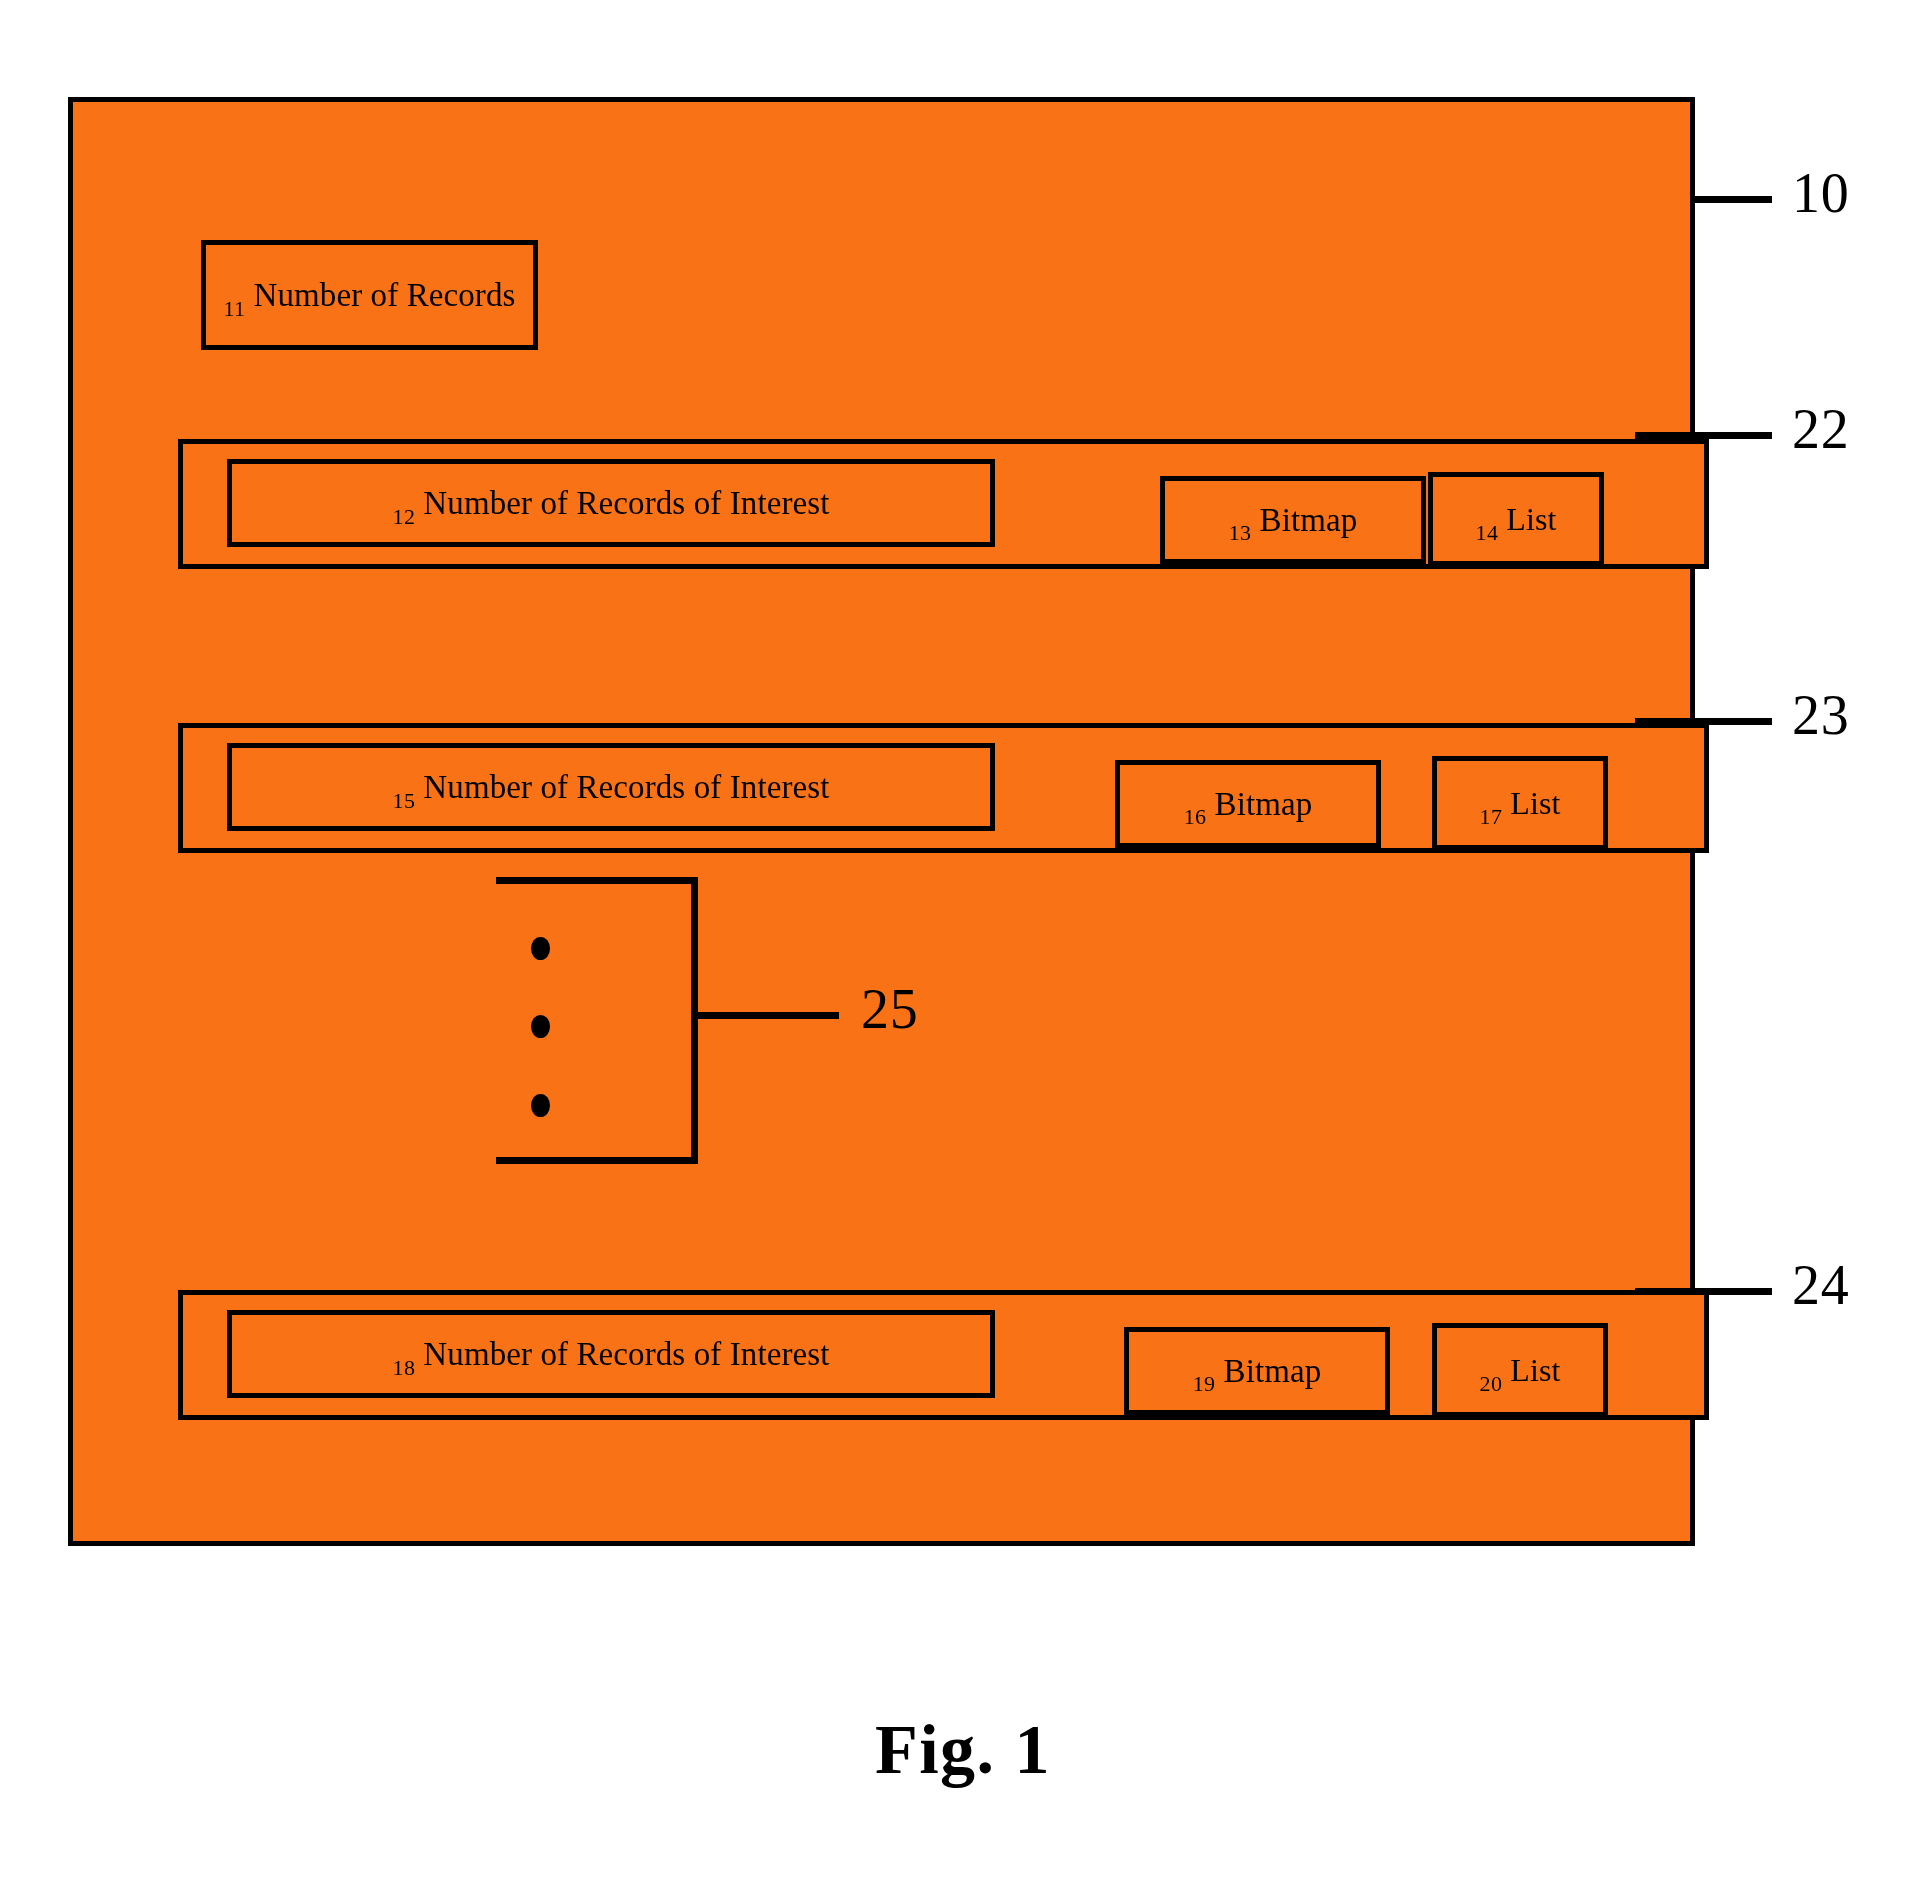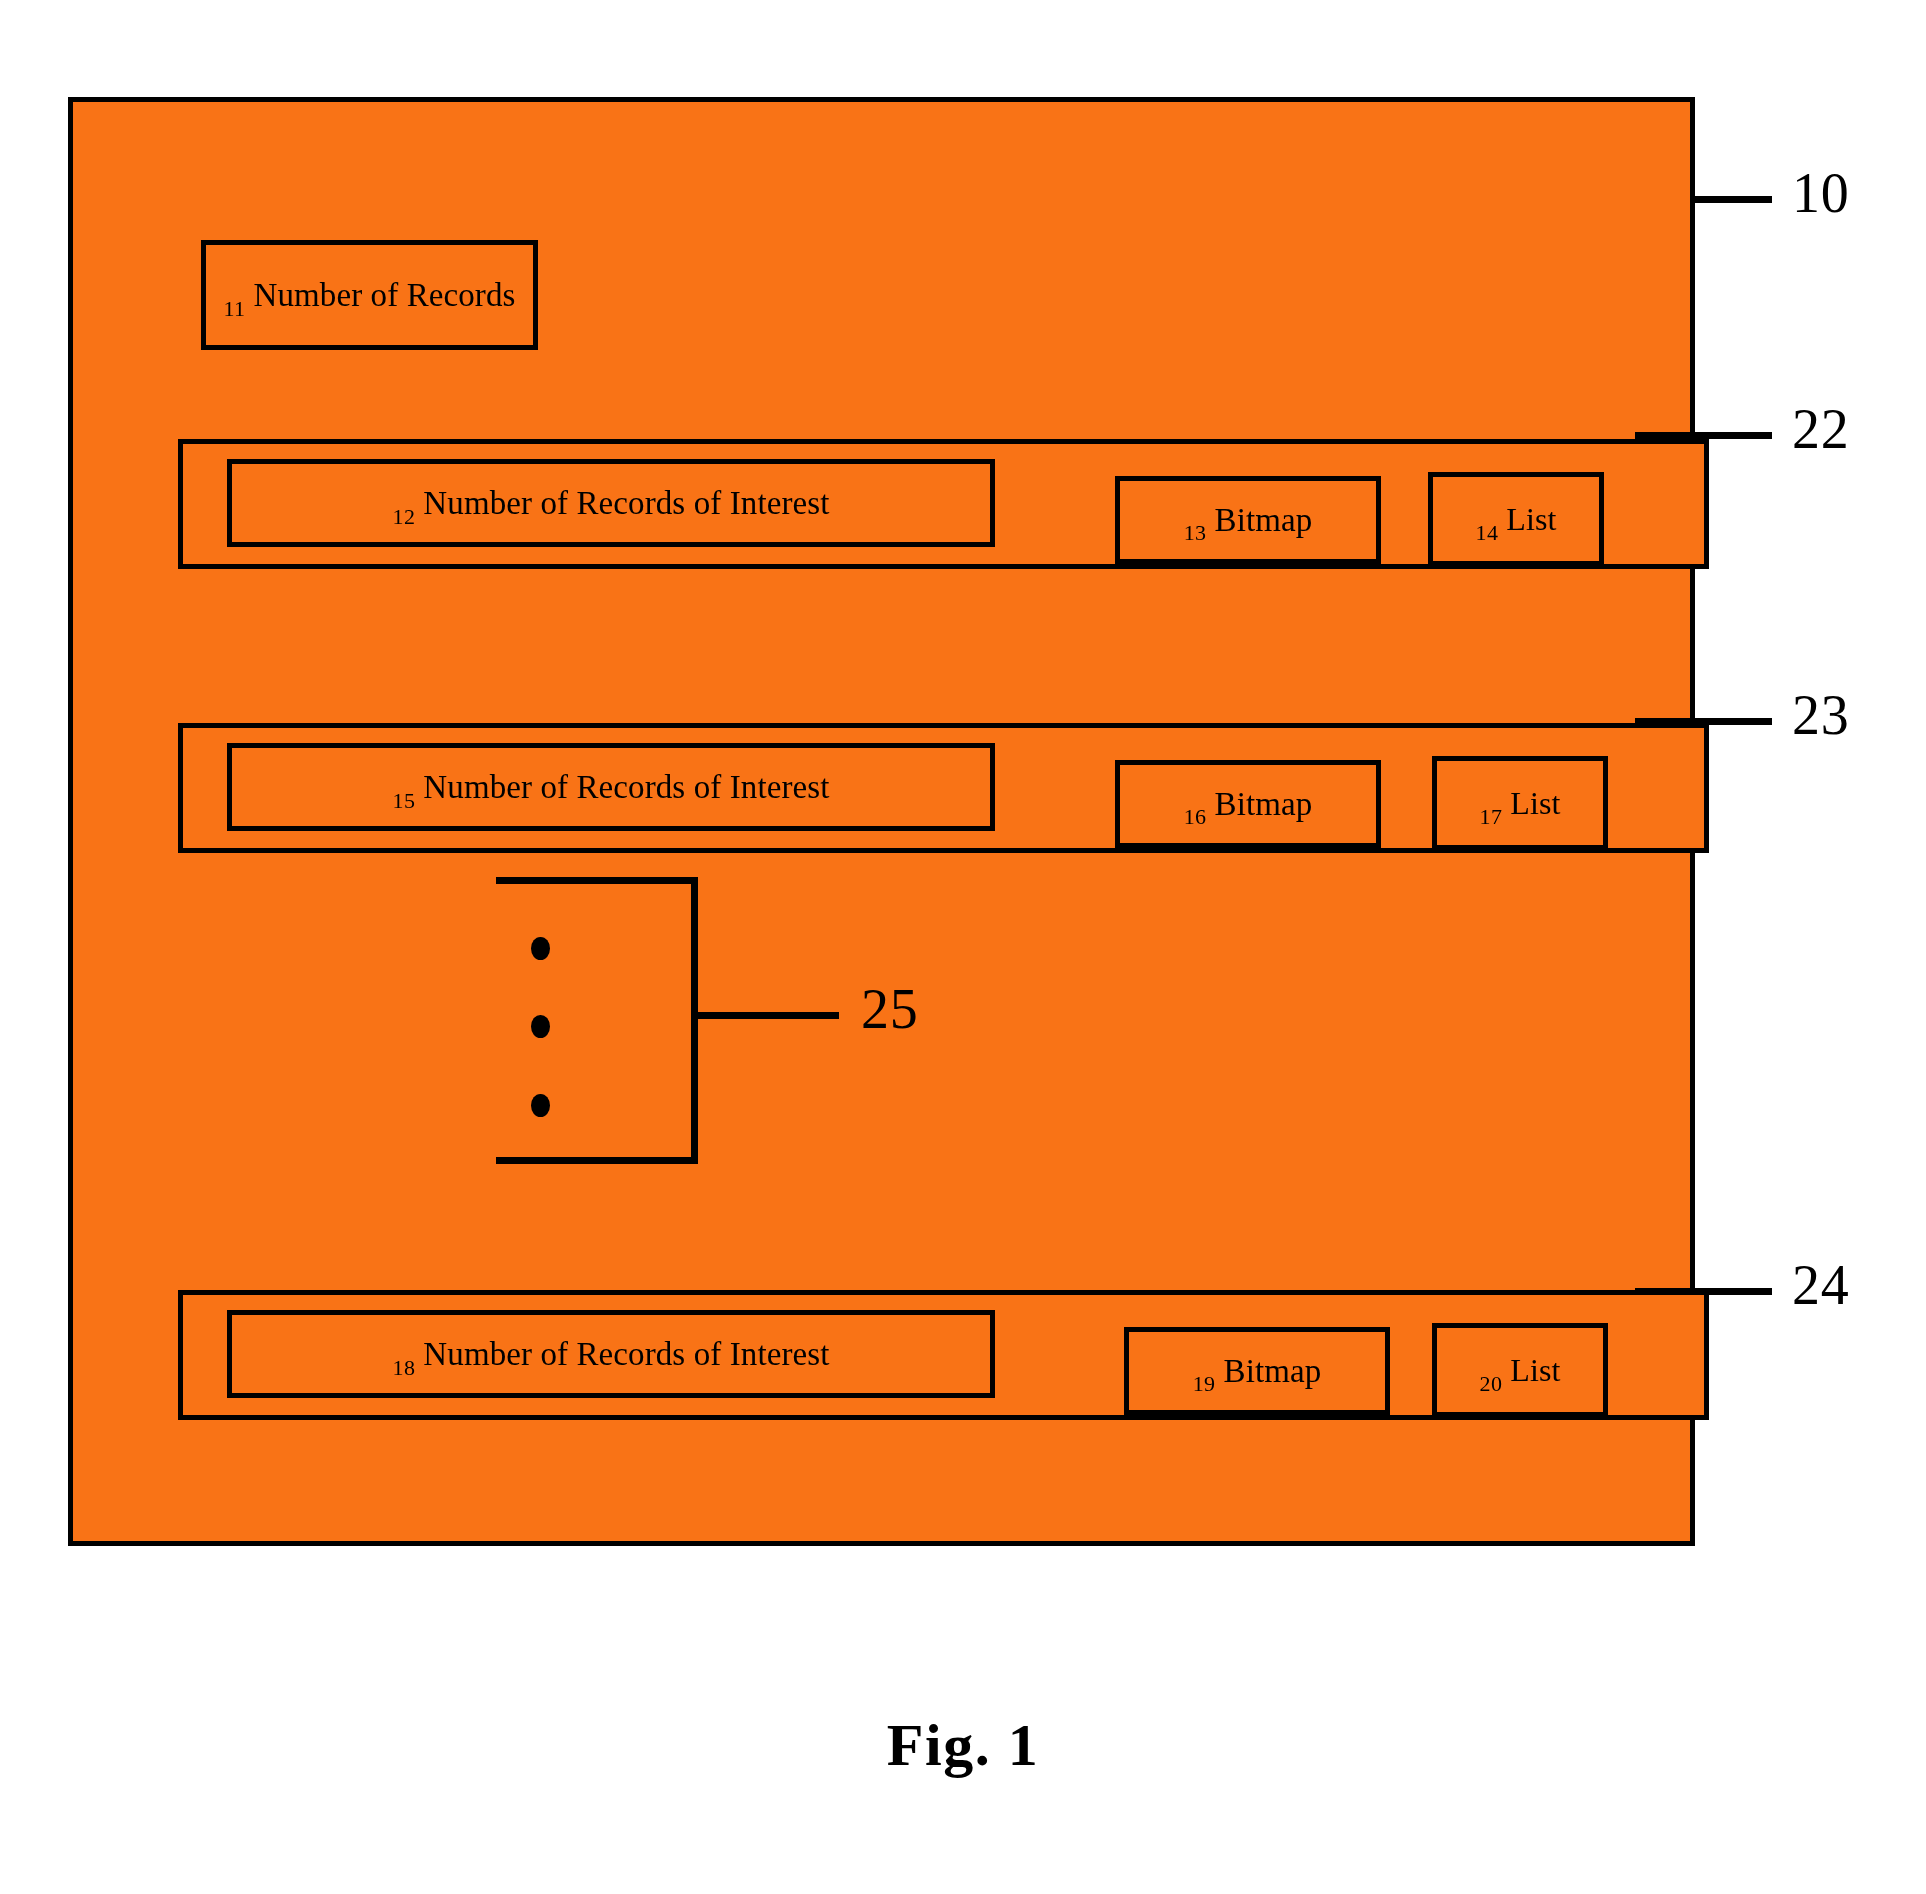--- a/index.html
+++ b/index.html
@@ -70,21 +70,21 @@
     top: 31.5px;
     width: 266px;
     height: 88px;
   }
   .field-list {
     top: 28px;
     width: 176px;
     height: 94px;
   }
   
-  #group-container-22 .field-bitmap { left: 932px; text-align: right; }
+  #group-container-22 .field-bitmap { left: 977px; text-align: right; }
   #group-container-22 .field-list   { left: 1245px; }
   #group-container-23 .field-bitmap { left: 932px; }
   #group-container-23 .field-list   { left: 1249px; }
   #group-container-24 .field-bitmap { left: 941px; }
   #group-container-24 .field-list   { left: 1249px; }
 
   
   .field-inner {
     position: absolute;
     left: 0;
@@ -178,21 +178,21 @@
   #leader-25 { left: 693px;  top: 1012px; width: 146px; }
   #ref-25    { left: 861px; top: 981px; }
 
   
   #figure-caption {
     position: absolute;
     left: 0;
     top: 1715px;
     width: 1926px;
     text-align: center;
-    font-size: 60px;
+    font-size: 70px;
     font-weight: bold;
     letter-spacing: 1.5px;
     line-height: 1;
   }
 </style>
 </head>
 <body>
 
 <div id="figure-canvas">
 

